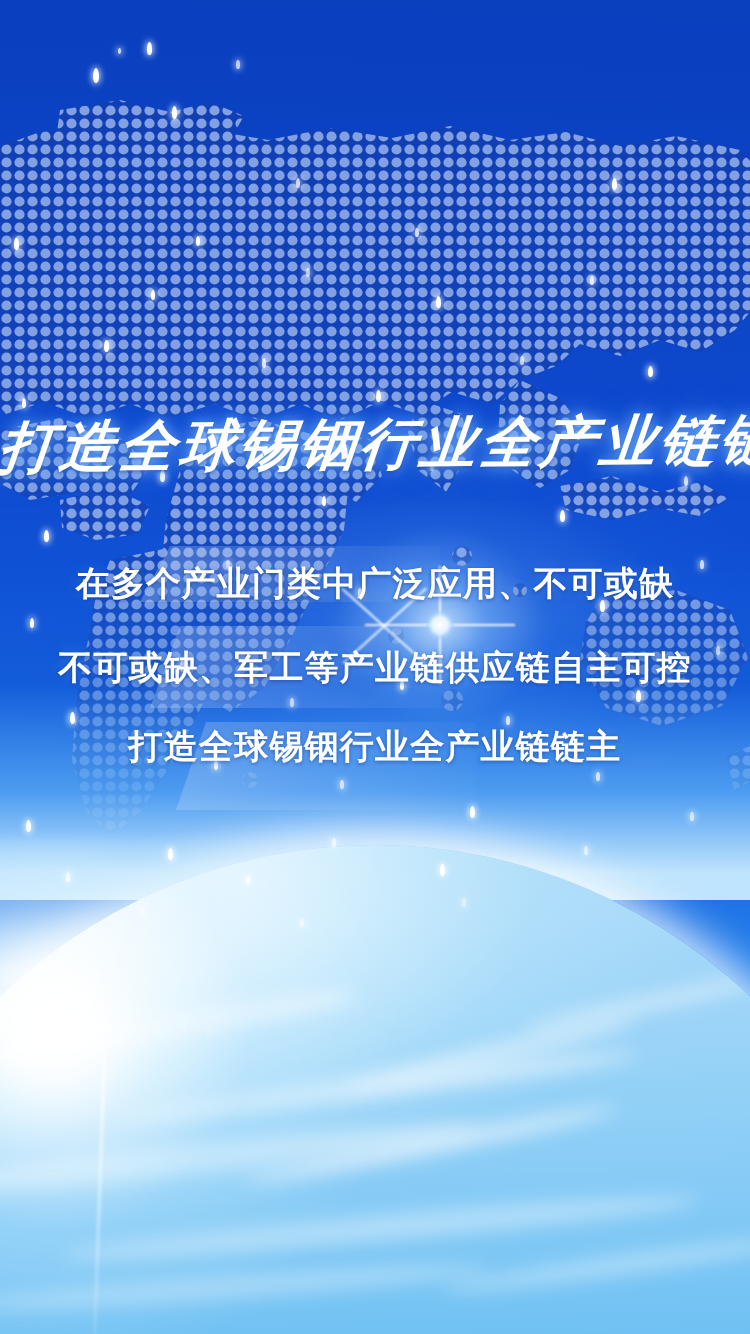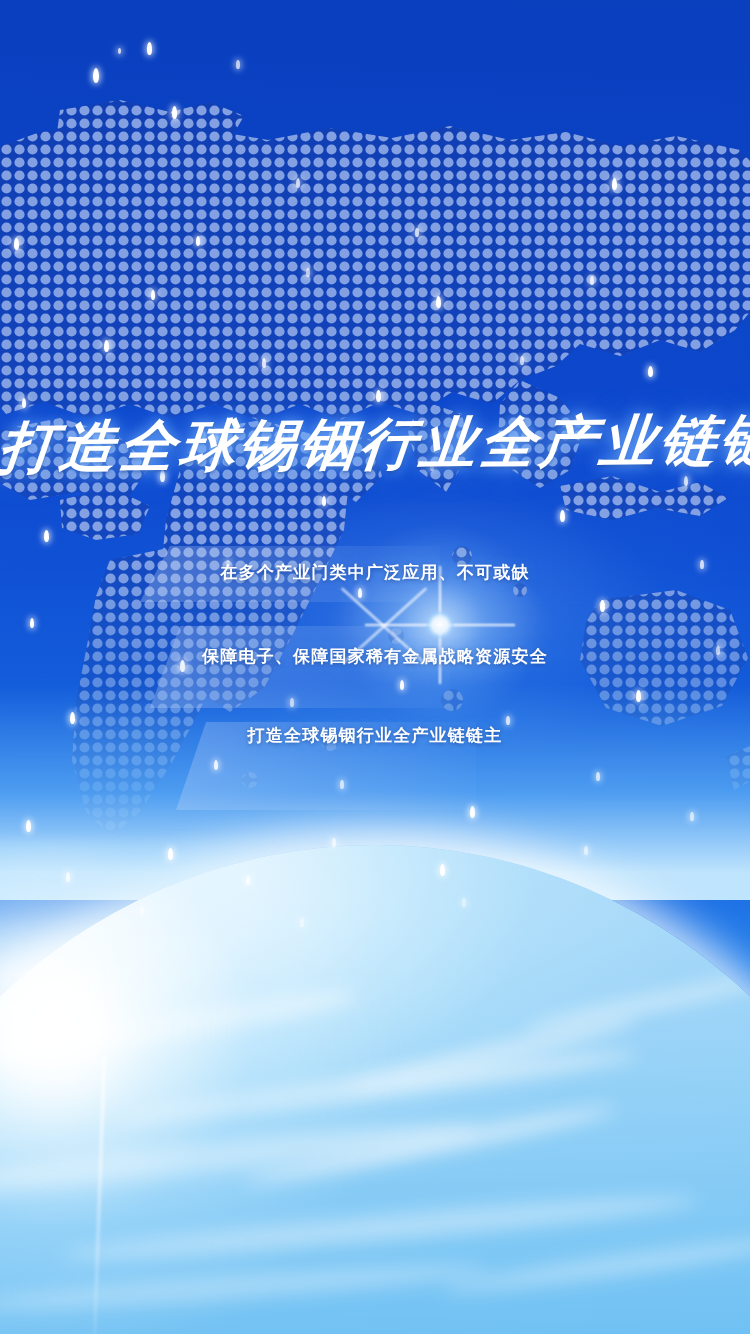--- a/index.html
+++ b/index.html
@@ -183,21 +183,21 @@
     text-shadow:
       0 0 14px rgba(120,180,255,.95),
       0 0 30px rgba(80,150,250,.7),
       0 2px 3px rgba(10,40,120,.55);
     transform:skewX(-6deg) rotate(-0.6deg);
   }
 
   .sub{
     position:absolute;width:750px;text-align:center;
     color:#ffffff;
-    font-size:17px;
+    font-size:34px;
     font-weight:700;
     letter-spacing:1.2px;
     white-space:nowrap;
     text-shadow:0 1px 4px rgba(8,40,120,.55), 0 0 12px rgba(120,185,255,.35);
   }
   .sub.s1{left:0;top:561px;}
   .sub.s2{left:0;top:645px;}
   .sub.s3{left:0;top:724px;}
 </style>
 </head>
@@ -361,16 +361,16 @@
 
   <div class="bands">
     <div class="band b1"></div>
     <div class="band b2"></div>
     <div class="band b3"></div>
   </div>
 
   <div class="title">打造全球锡铟行业全产业链链主</div>
 
   <div class="sub s1">在多个产业门类中广泛应用、不可或缺</div>
-  <div class="sub s2">保障电子、保障国家稀有金属战略资源安全</div>
+  <div class="sub s2">不可或缺、军工等产业链供应链自主可控</div>
   <div class="sub s3">打造全球锡铟行业全产业链链主</div>
 
 </div>
 
 </body></html>

